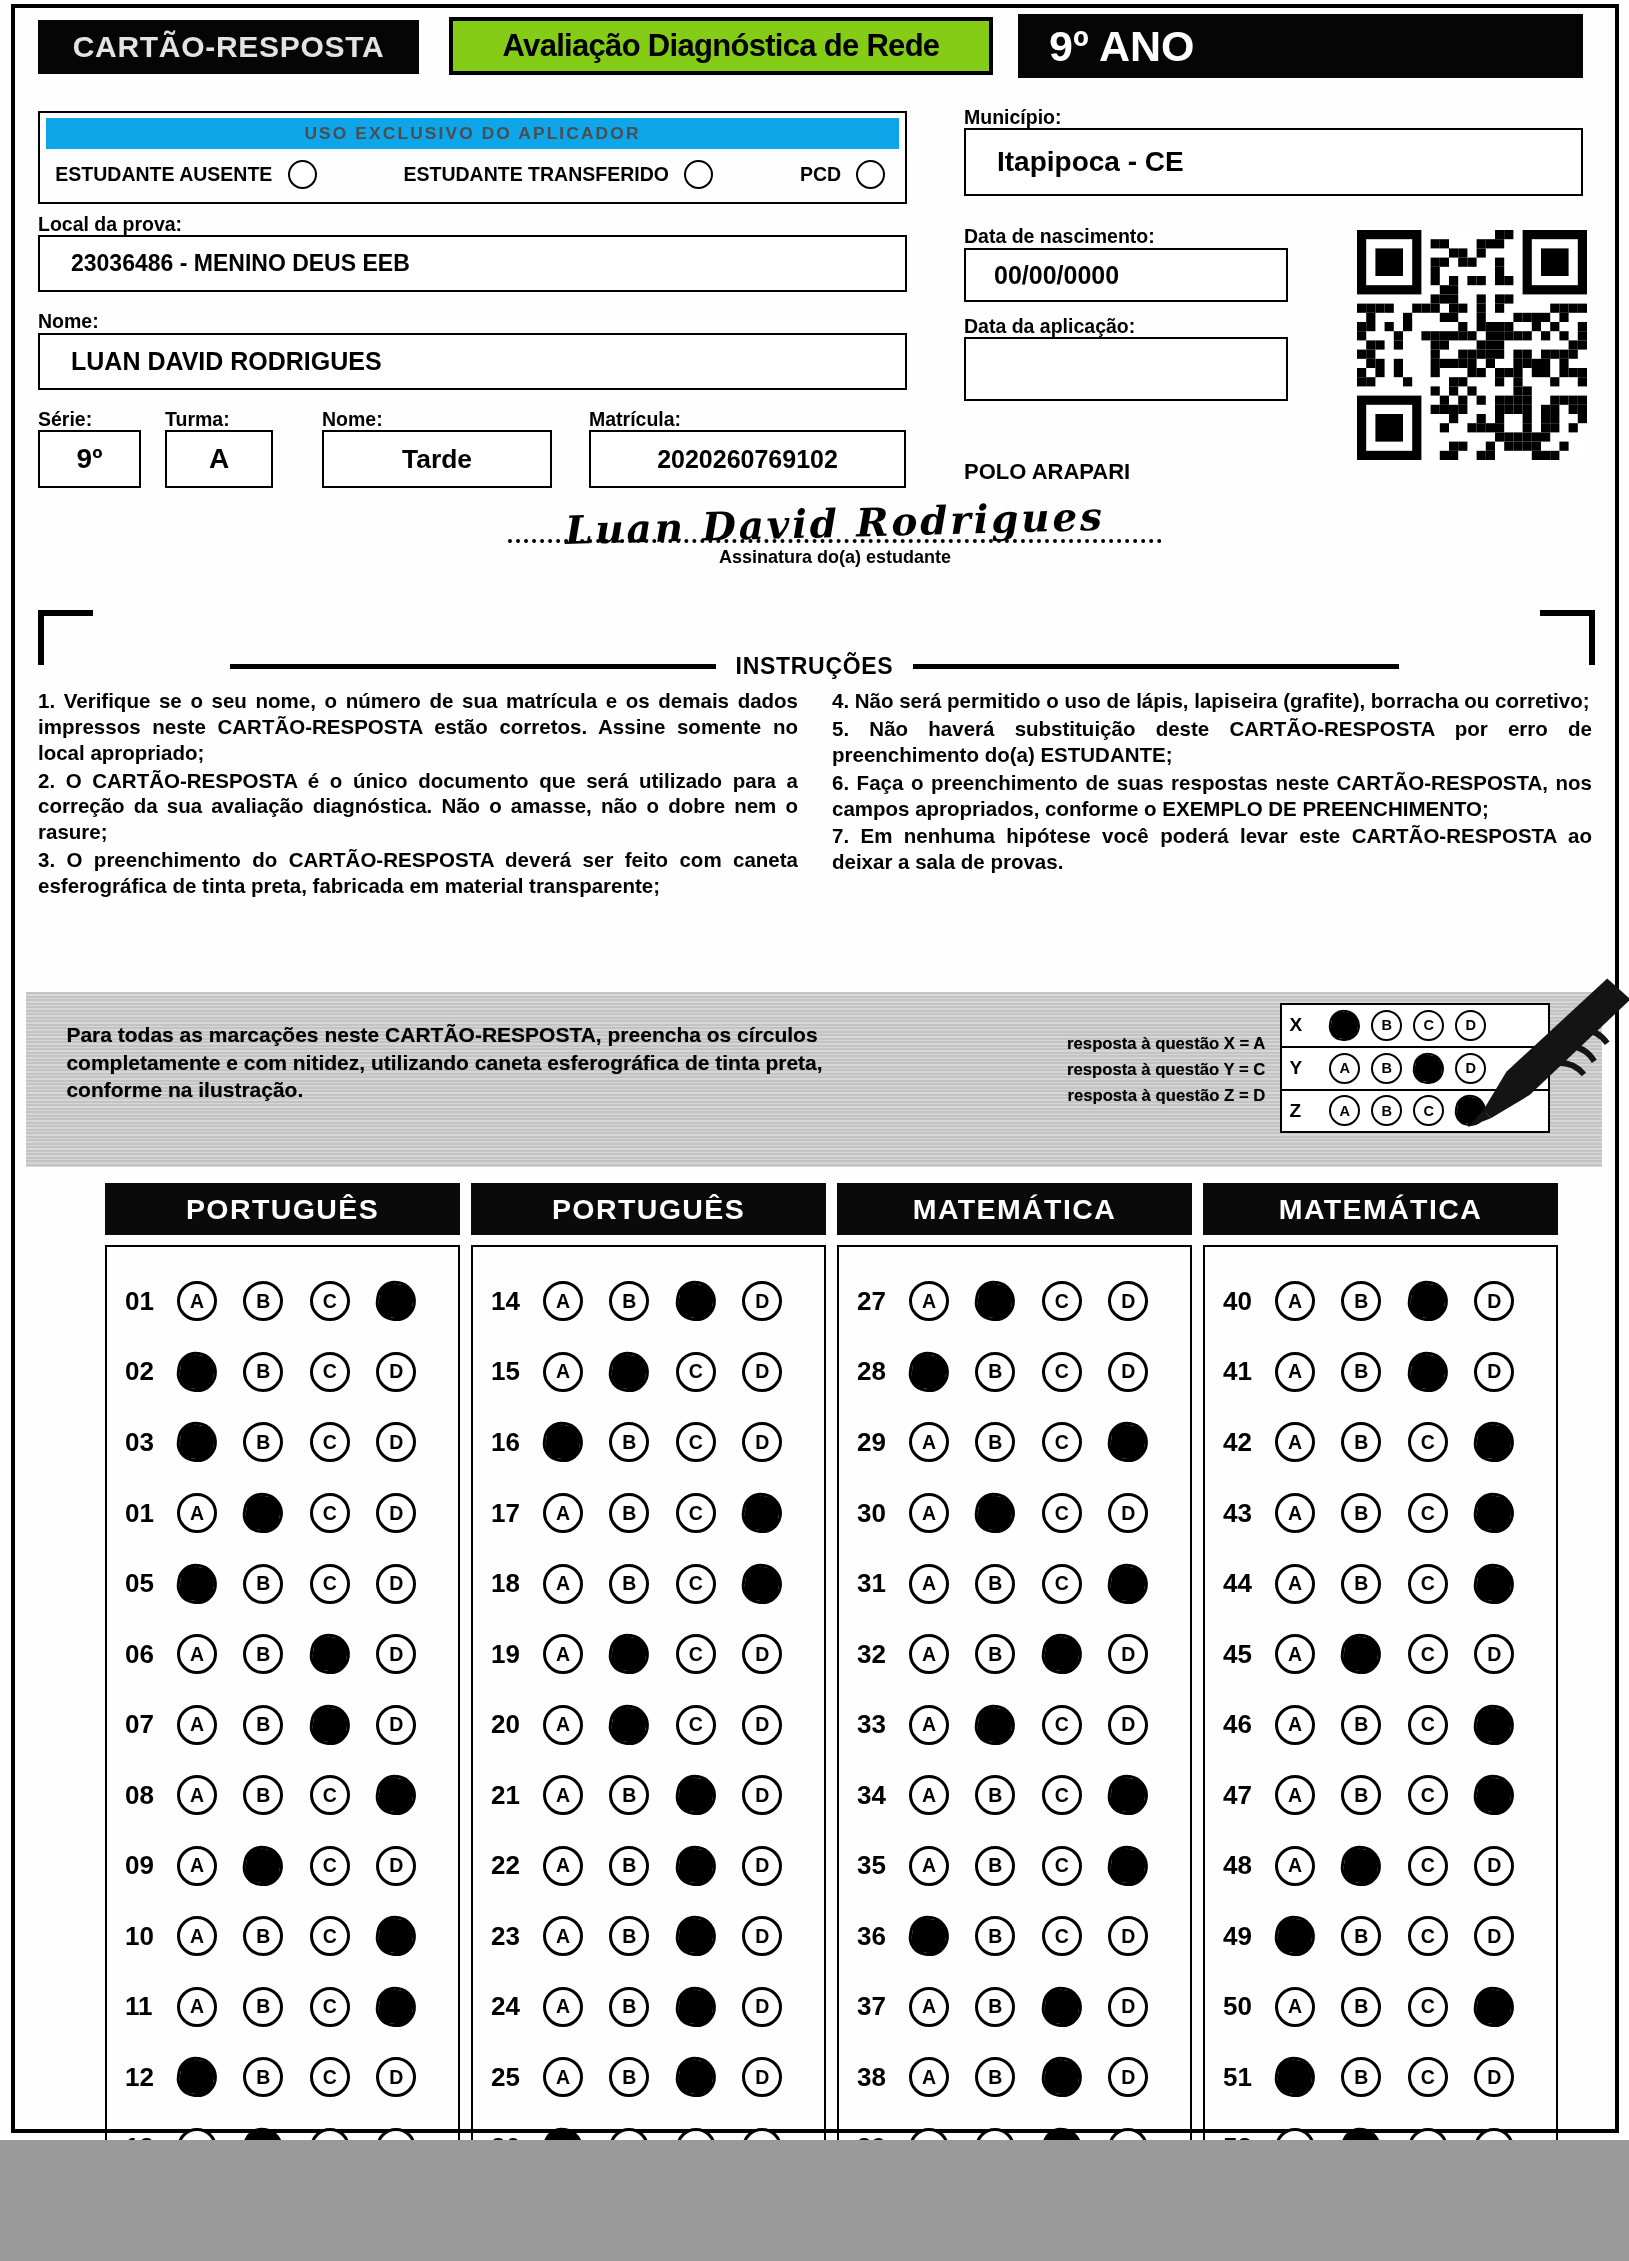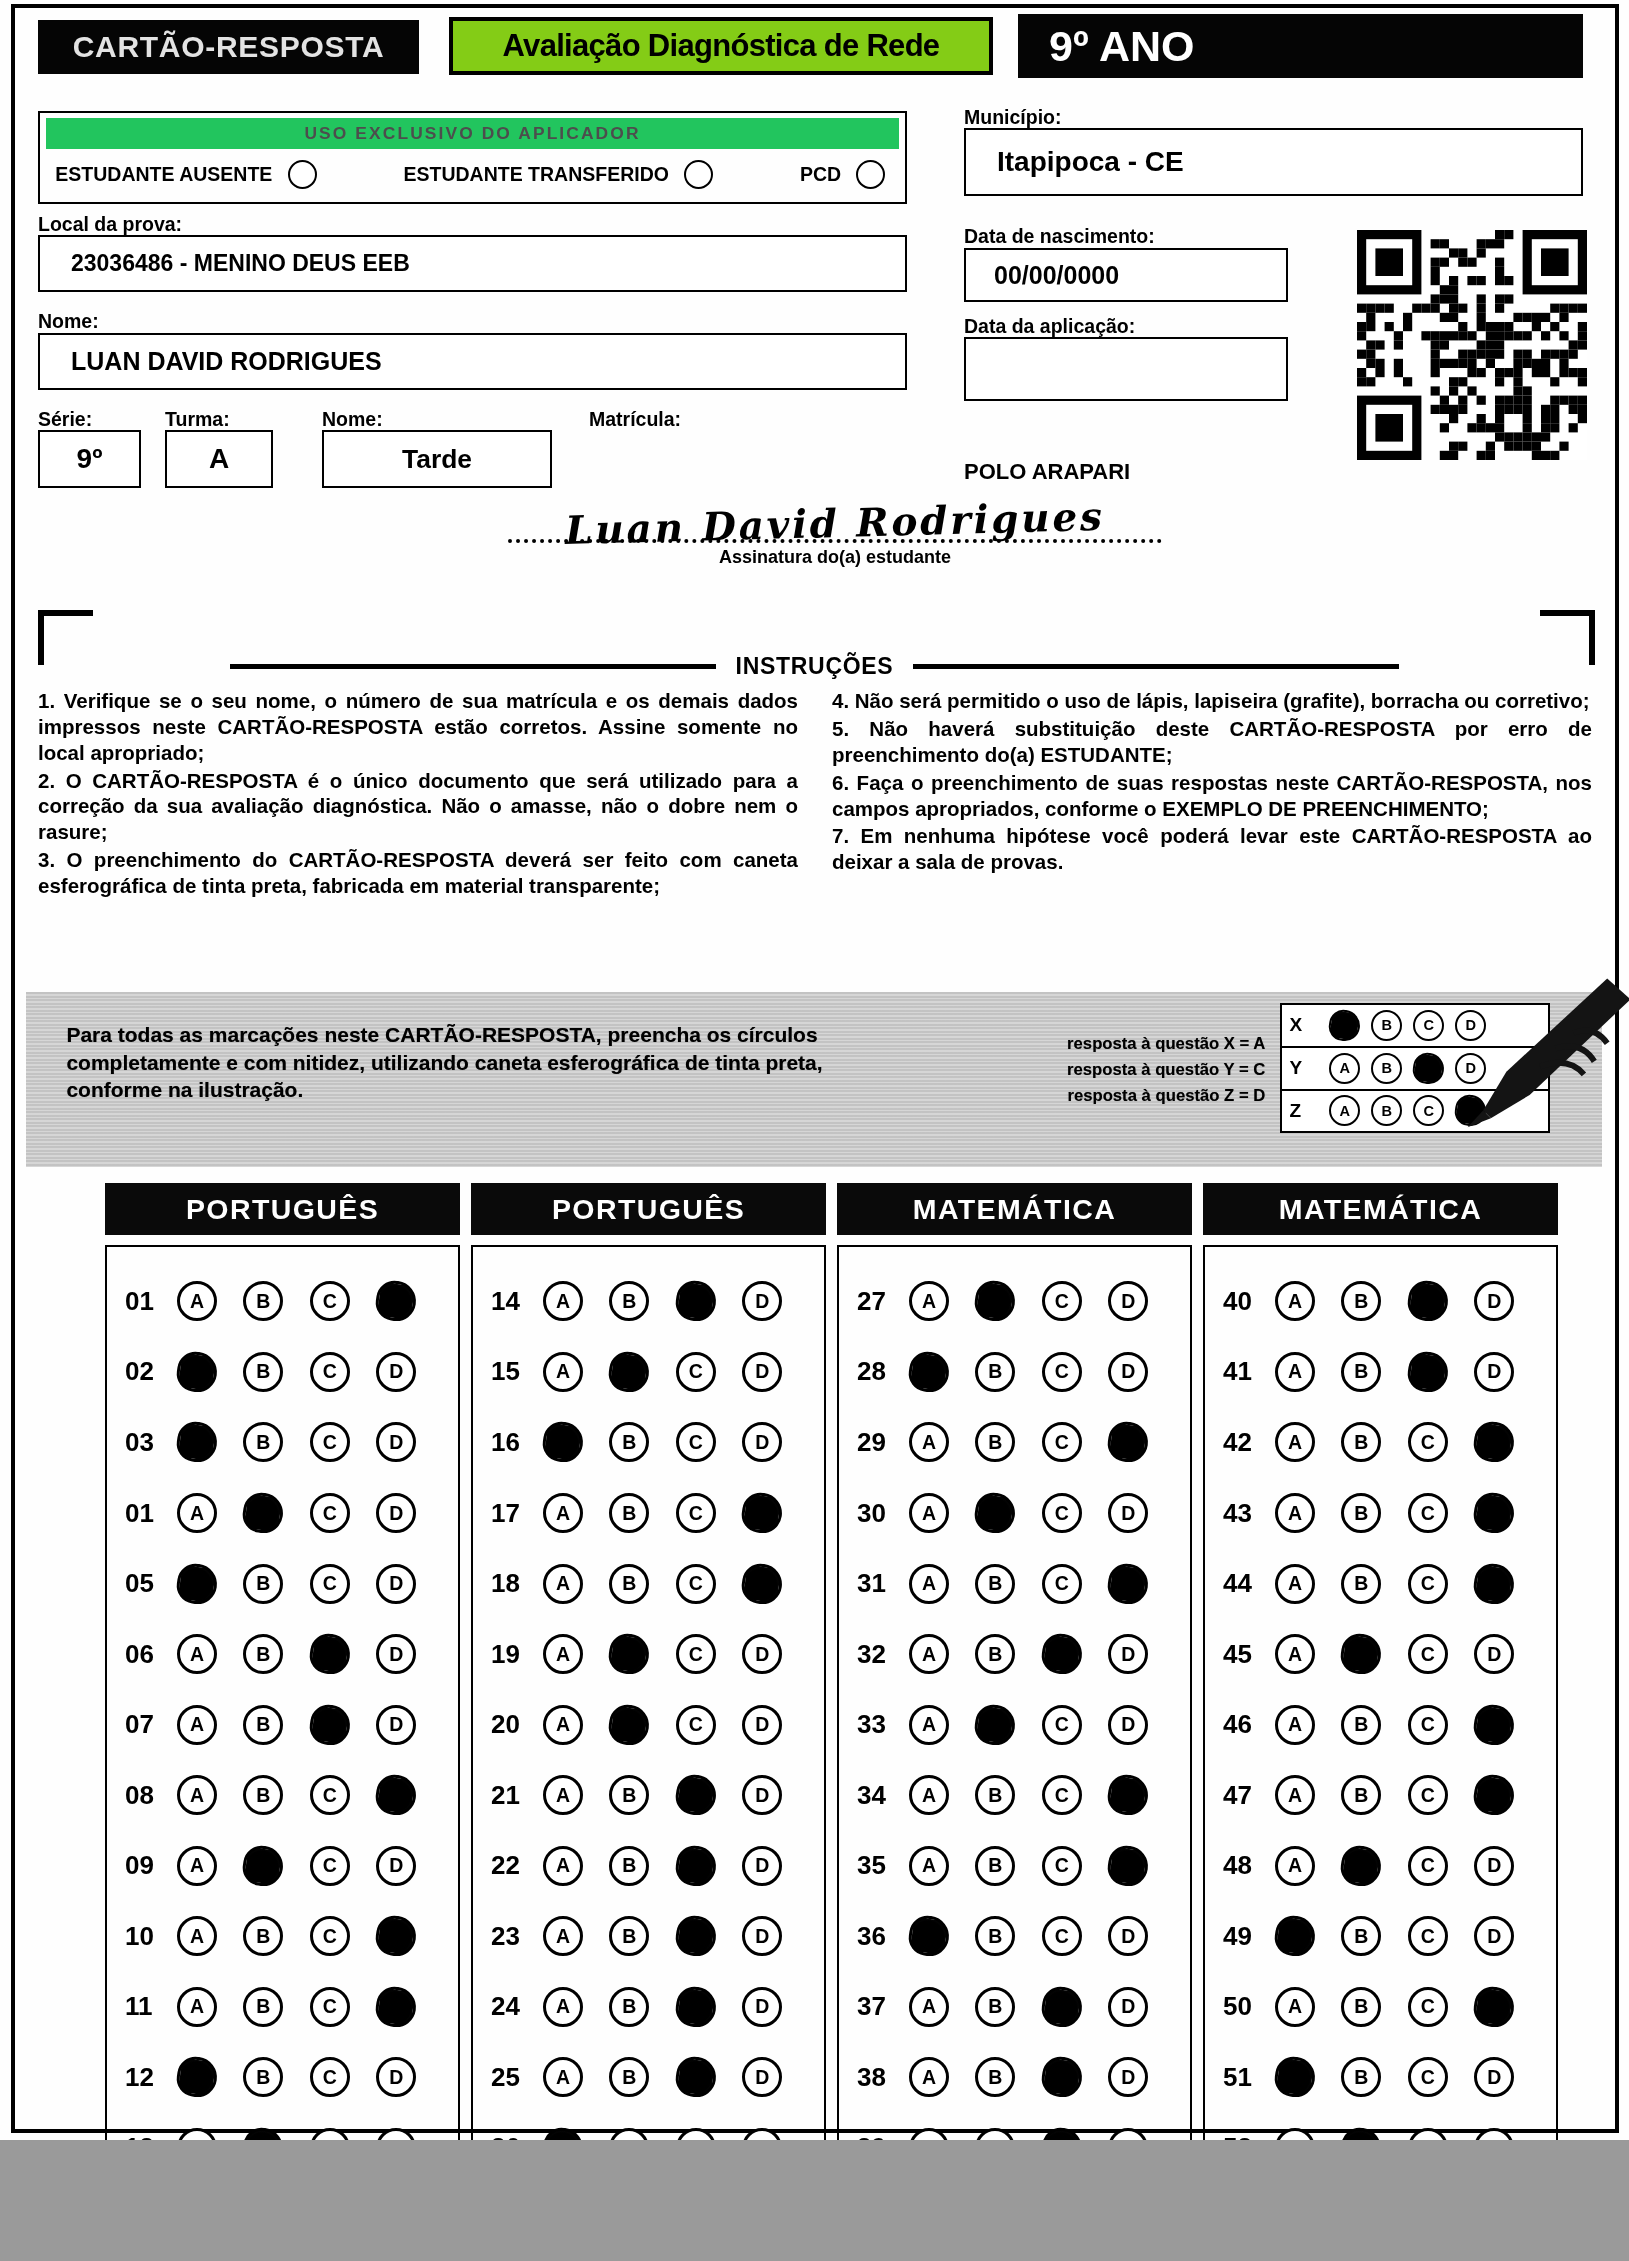--- a/index.html
+++ b/index.html
@@ -32,21 +32,21 @@
   .fld-label { position:absolute; font-size:19.5px; font-weight:bold; }
   .fld-box {
     position:absolute; border:2.8px solid #000; background:#fff; box-sizing:border-box;
     display:flex; align-items:center; font-weight:bold;
   }
   .exclusive-box {
     position:absolute; left:38px; top:111px; width:869px; height:93px;
     border:2.1px solid #000; box-sizing:border-box;
   }
   .exclusive-bar {
-    margin:4.9px 5.6px 0 5.6px; height:31px; background:#22c55e; color:#4d4d4d;
+    margin:4.9px 5.6px 0 5.6px; height:31px; background:#0ea5e9; color:#4d4d4d;
     font-size:17.4px; font-weight:bold; letter-spacing:2.1px;
     display:flex; align-items:center; justify-content:center;
   }
   .checkbox-row {
     display:flex; align-items:center; justify-content:space-between;
     padding:11px 19.5px 0 15.3px;
   }
   .cb-item { display:flex; align-items:center; }
   .cb-label { font-size:19.5px; font-weight:bold; }
   .cb-circle {
@@ -188,20 +188,21 @@
   <span class="fld-label lbl-nome">Nome:</span>
   <div class="fld-box box-nome">LUAN DAVID RODRIGUES</div>
 
   <span class="fld-label lbl-serie">Série:</span>
   <span class="fld-label lbl-turma">Turma:</span>
   <span class="fld-label lbl-turno">Nome:</span>
   <span class="fld-label lbl-matric">Matrícula:</span>
   <div class="fld-box box-serie">9º</div>
   <div class="fld-box box-turma">A</div>
   <div class="fld-box box-turno">Tarde</div>
+  <div class="fld-box box-matric">2020260769102</div>
 
   <span class="fld-label lbl-munic">Município:</span>
   <div class="fld-box box-munic">Itapipoca - CE</div>
 
   <span class="fld-label lbl-nasc">Data de nascimento:</span>
   <div class="fld-box box-nasc">00/00/0000</div>
 
   <span class="fld-label lbl-aplic">Data da aplicação:</span>
   <div class="fld-box box-aplic"></div>
 

